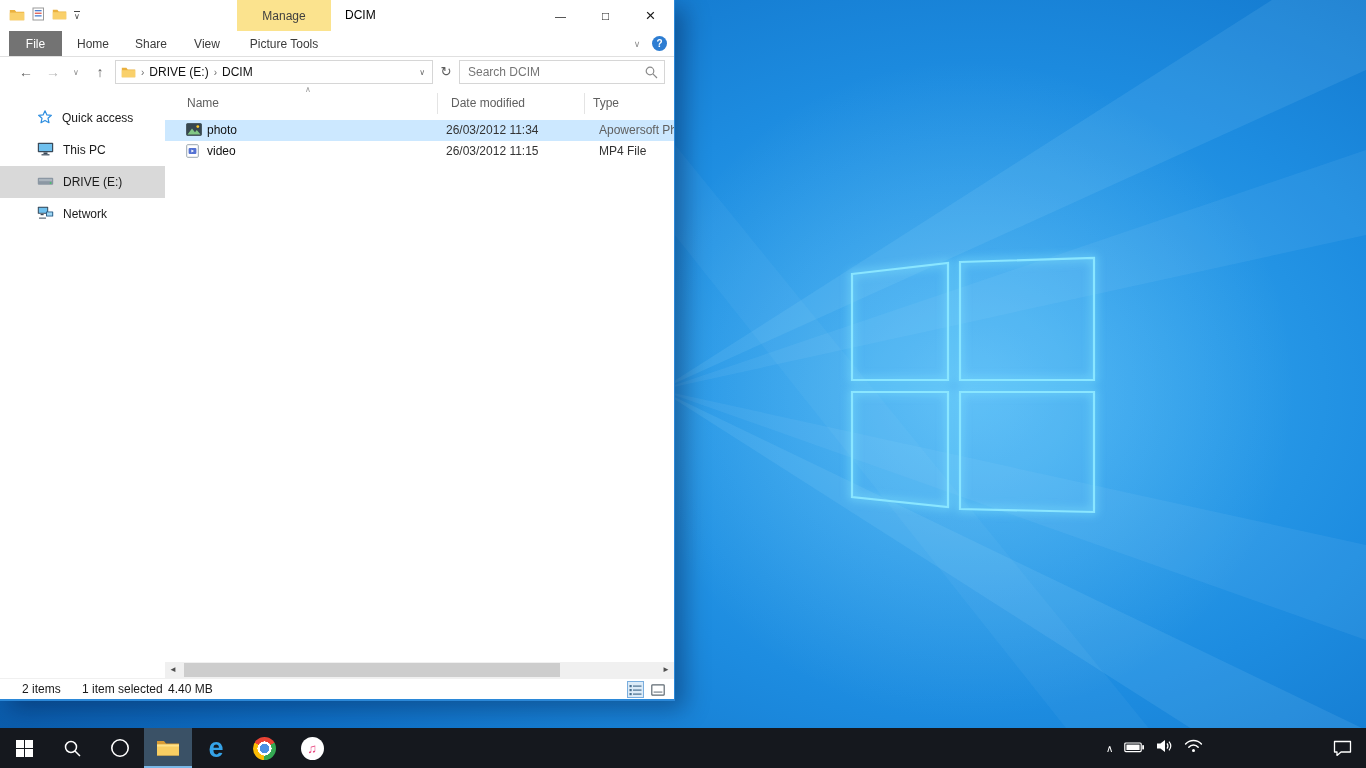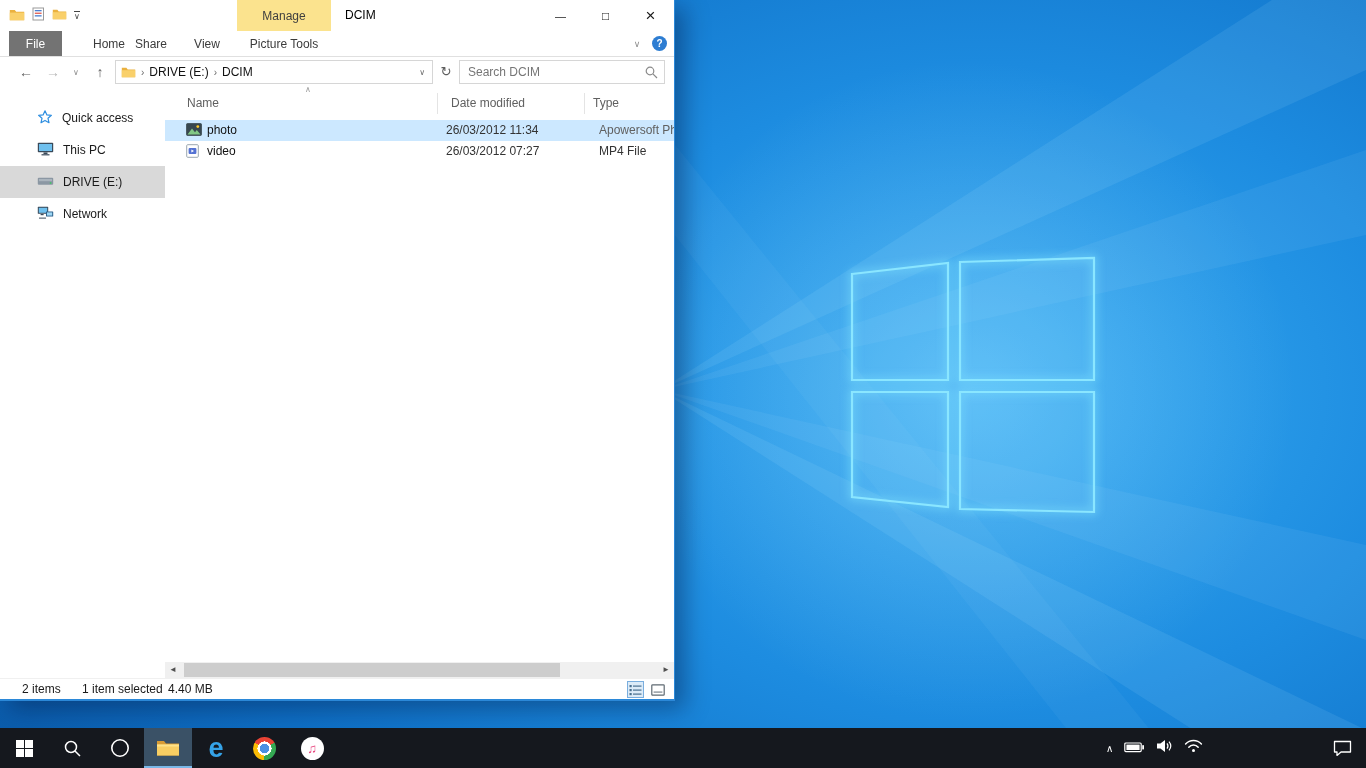--- a/index.html
+++ b/index.html
@@ -23,21 +23,21 @@
   .manage{position:absolute;left:237px;top:0;width:94px;height:31px;background:#fbe38e;
     display:flex;align-items:center;justify-content:center;color:#3f3f3f}
   .wtitle{position:absolute;left:345px;top:0;height:31px;line-height:31px;color:#000}
   .wctrls{position:absolute;right:1px;top:0;height:31px;display:flex}
   .wbtn{width:45px;height:31px;display:flex;align-items:center;justify-content:center;color:#1a1a1a}
   .wbtn.min{font-size:11px}.wbtn.max{font-size:12px}.wbtn.close{font-size:17px}
 
   .tabrow{position:absolute;left:0;top:31px;width:100%;height:26px;background:#fff;border-bottom:1px solid #e0e0e0}
   .tab{position:absolute;top:0;height:25px;display:flex;align-items:center;justify-content:center;color:#3b3b3b}
   .tab.file{left:9px;width:53px;background:#737373;color:#fff}
-  .tab.home{left:84px;width:50px}
+  .tab.home{left:68px;width:50px}
   .tab.share{left:124px;width:54px}
   .tab.view{left:182px;width:50px}
   .tab.pictools{left:237px;width:94px}
   .collapse-btn{position:absolute;left:628px;top:4px;width:18px;height:18px;display:flex;
     align-items:center;justify-content:center;color:#8c8c8c;font-size:9px}
   .help-btn{position:absolute;left:652px;top:5px;width:15px;height:15px;border-radius:50%;
     background:#2d7dd2;color:#fff;font-size:10px;font-weight:bold;display:flex;align-items:center;justify-content:center}
 
   .addrrow{position:absolute;left:0;top:57px;width:100%;height:30px;background:#fff}
   .navbtn{position:absolute;top:0;height:30px;display:flex;align-items:center;justify-content:center;font-size:14px}
@@ -295,21 +295,21 @@
 
       <div class="row r1">
         <span class="ficon">
           <svg width="13" height="14">
               <rect x="0.7" y="0.7" width="11.6" height="12.6" rx="1" fill="#fff" stroke="#9aa7b0" stroke-width="1"></rect>
               <rect x="2.6" y="4" width="7.8" height="6" rx="1" fill="#5472d3"></rect>
               <path d="M5.4,5.6 v2.8 l2.6,-1.4 z" fill="#fff"></path>
             </svg>
         </span>
         <span class="fcell fname">video</span>
-        <span class="fcell fdate">26/03/2012 07:27</span>
+        <span class="fcell fdate">26/03/2012 11:15</span>
         <span class="fcell ftype">MP4 File</span>
       </div>
 
       <div class="hscroll">
         <span class="harrow ha-l">◄</span>
         <div class="hthumb"></div>
         <span class="harrow ha-r">►</span>
       </div>
     </div>
 

